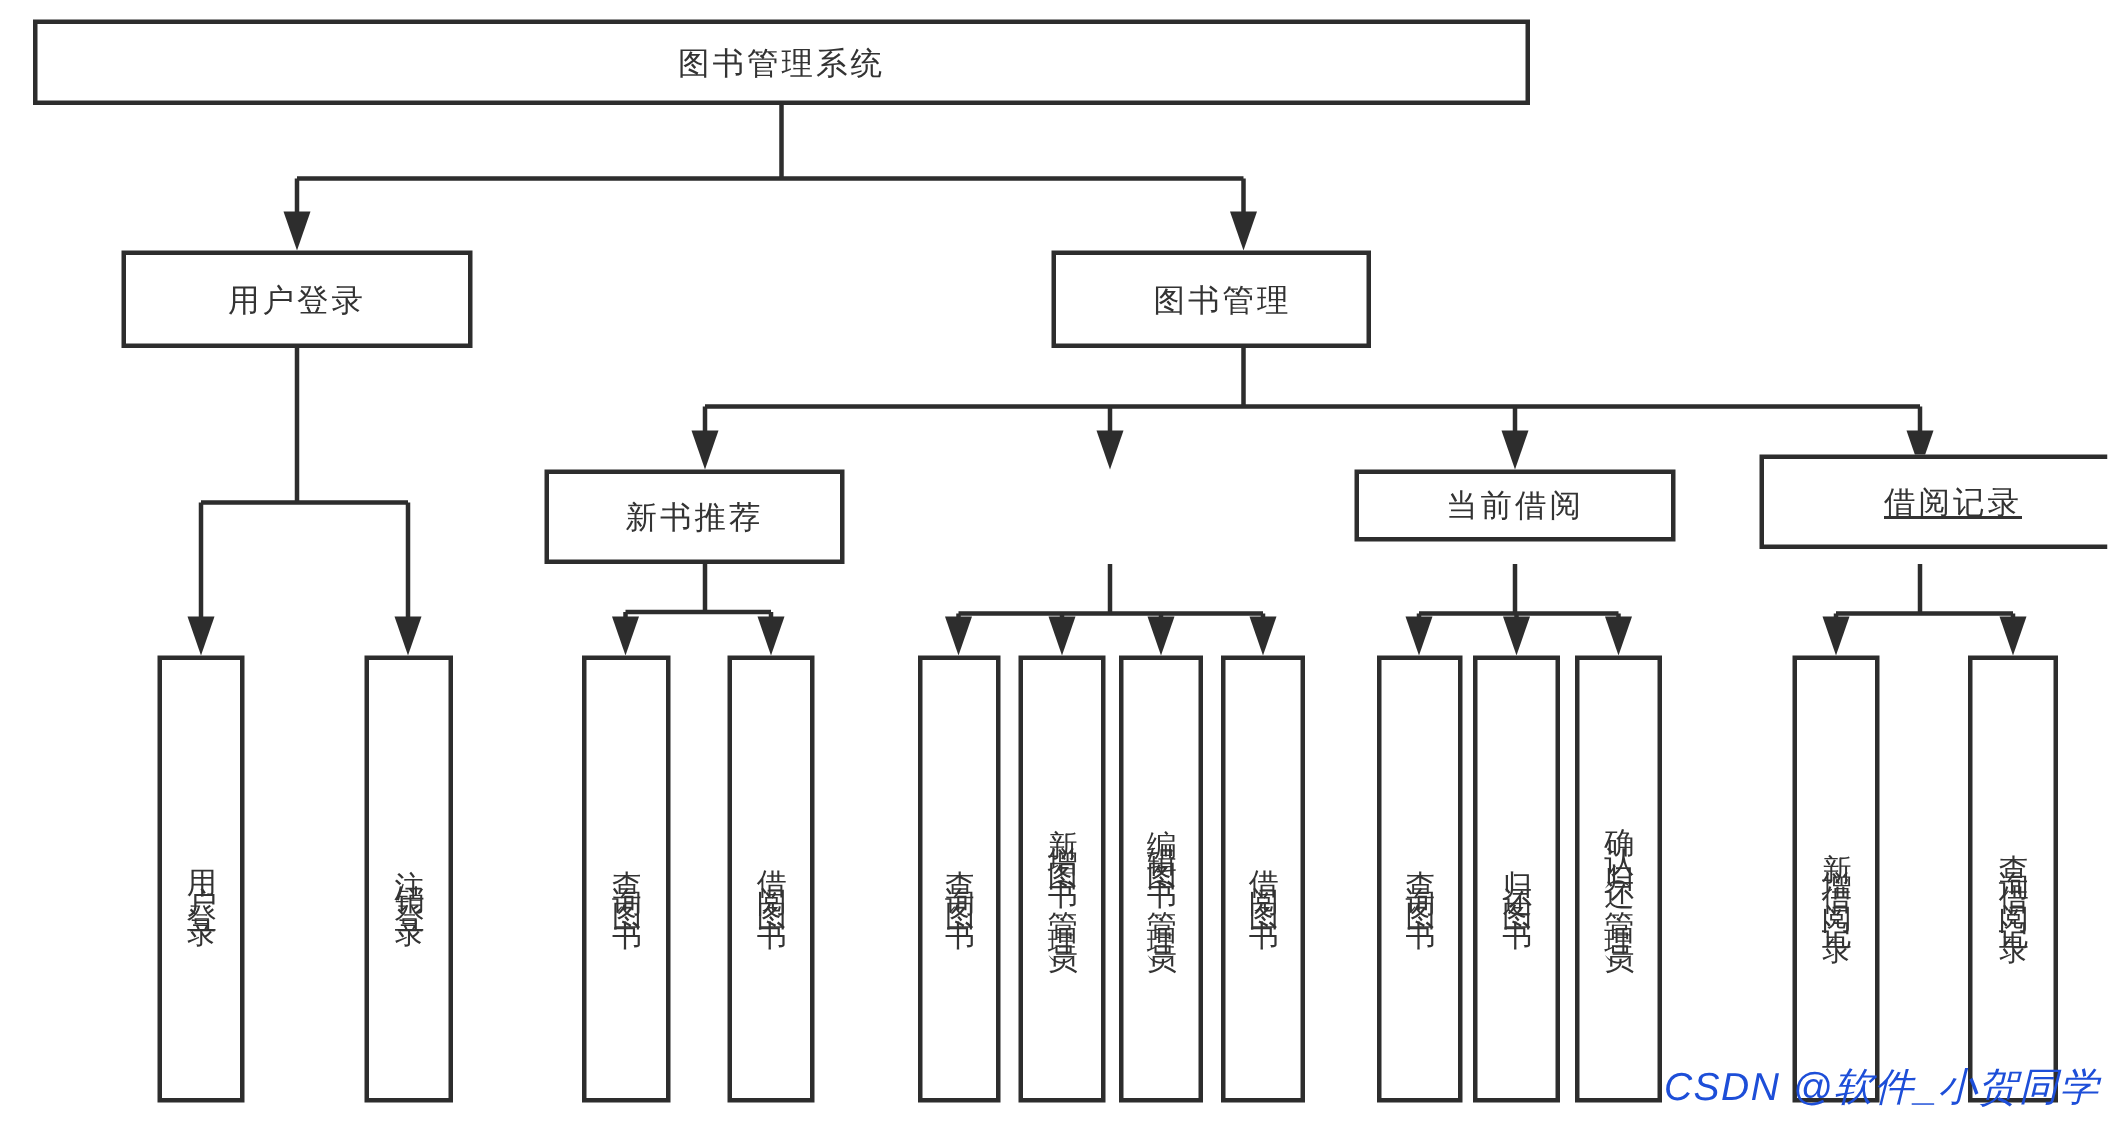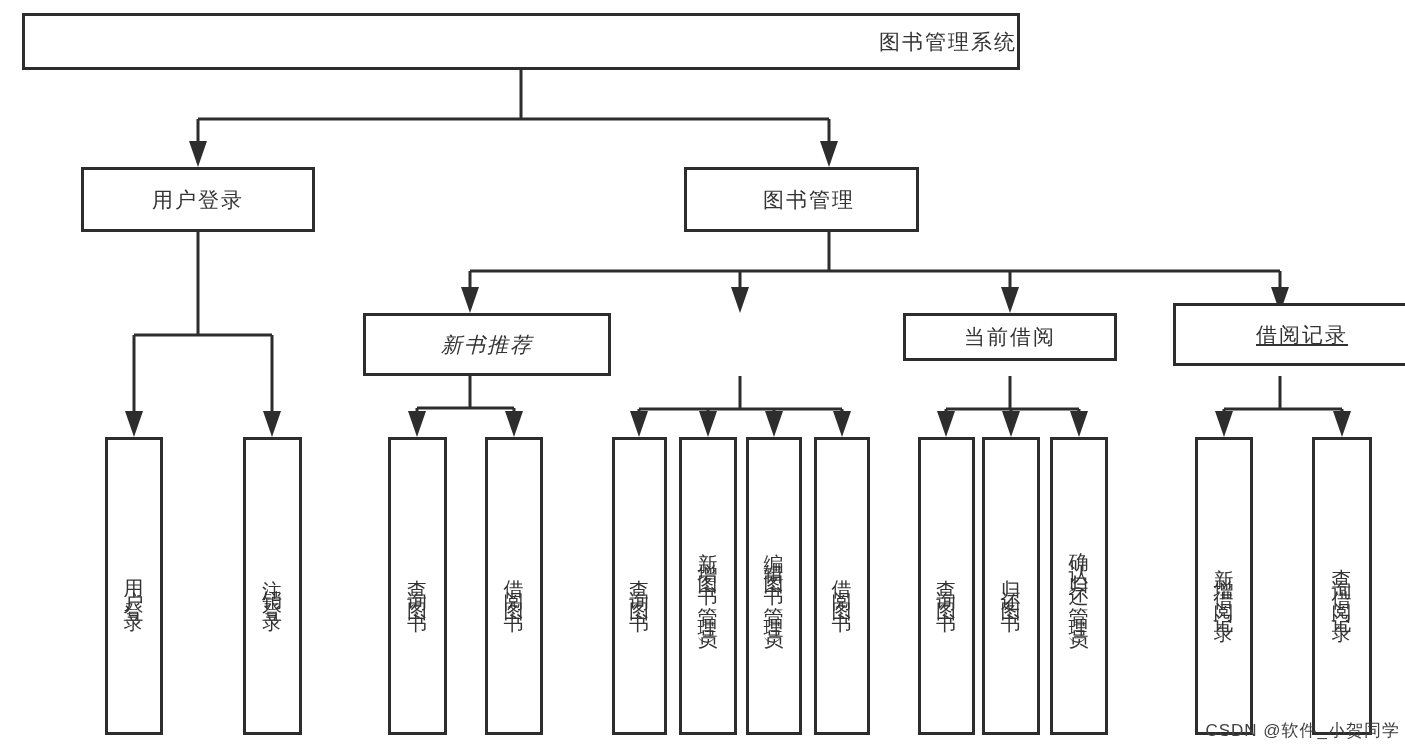--- a/index.html
+++ b/index.html
@@ -32,24 +32,25 @@
     text-orientation:mixed;
     font-size:20px;
     line-height:1.3;
     letter-spacing:11px;
     color:#333333;
   }
   .watermark{
     position:absolute;
     right:5px;
     bottom:5px;
-    font-size:17px;
+    font-size:26px;
     letter-spacing:1px;
-    color:#404040;
+    color:#1d4ed8;
     white-space:nowrap;
+    font-style:italic;
   }
 </style>
 </head>
 <body>
 
 <div class="stage">
 
   <svg class="connectors" width="1405" height="747" viewBox="0 0 1405 747">
     <g stroke="#2d2d2d" stroke-width="3" fill="none">
       <path d="M521 70 V119 M198 119 H829 M198 119 V143 M829 119 V143"></path>
@@ -76,32 +77,32 @@
       <polygon points="765,411 783,411 774,437"></polygon>
       <polygon points="833,411 851,411 842,437"></polygon>
       <polygon points="937,411 955,411 946,437"></polygon>
       <polygon points="1002,411 1020,411 1011,437"></polygon>
       <polygon points="1070,411 1088,411 1079,437"></polygon>
       <polygon points="1215,411 1233,411 1224,437"></polygon>
       <polygon points="1333,411 1351,411 1342,437"></polygon>
     </g>
   </svg>
 
-  <div class="node" style="left:22px;top:13px;width:998px;height:57px;justify-content:flex-end;">
+  <div class="node" style="left:22px;top:13px;width:998px;height:57px;">
     <span class="hlabel">图书管理系统</span>
   </div>
 
   <div class="node" style="left:81px;top:167px;width:234px;height:65px;">
     <span class="hlabel">用户登录</span>
   </div>
-  <div class="node" style="left:684px;top:167px;width:235px;height:65px;padding-left:15px;">
+  <div class="node" style="left:701px;top:167px;width:213px;height:65px;padding-left:15px;">
     <span class="hlabel">图书管理</span>
   </div>
 
-  <div class="node" style="left:363px;top:313px;width:248px;height:63px;font-style:italic;">
+  <div class="node" style="left:363px;top:313px;width:200px;height:63px;">
     <span class="hlabel">新书推荐</span>
   </div>
   <div class="node" style="left:903px;top:313px;width:214px;height:48px;">
     <span class="hlabel">当前借阅</span>
   </div>
   <div class="node" style="left:1173px;top:303px;width:258px;height:63px;text-decoration:underline;">
     <span class="hlabel">借阅记录</span>
   </div>
 
   <div class="node leaf" style="left:105px;top:437px;width:58px;height:298px;">

